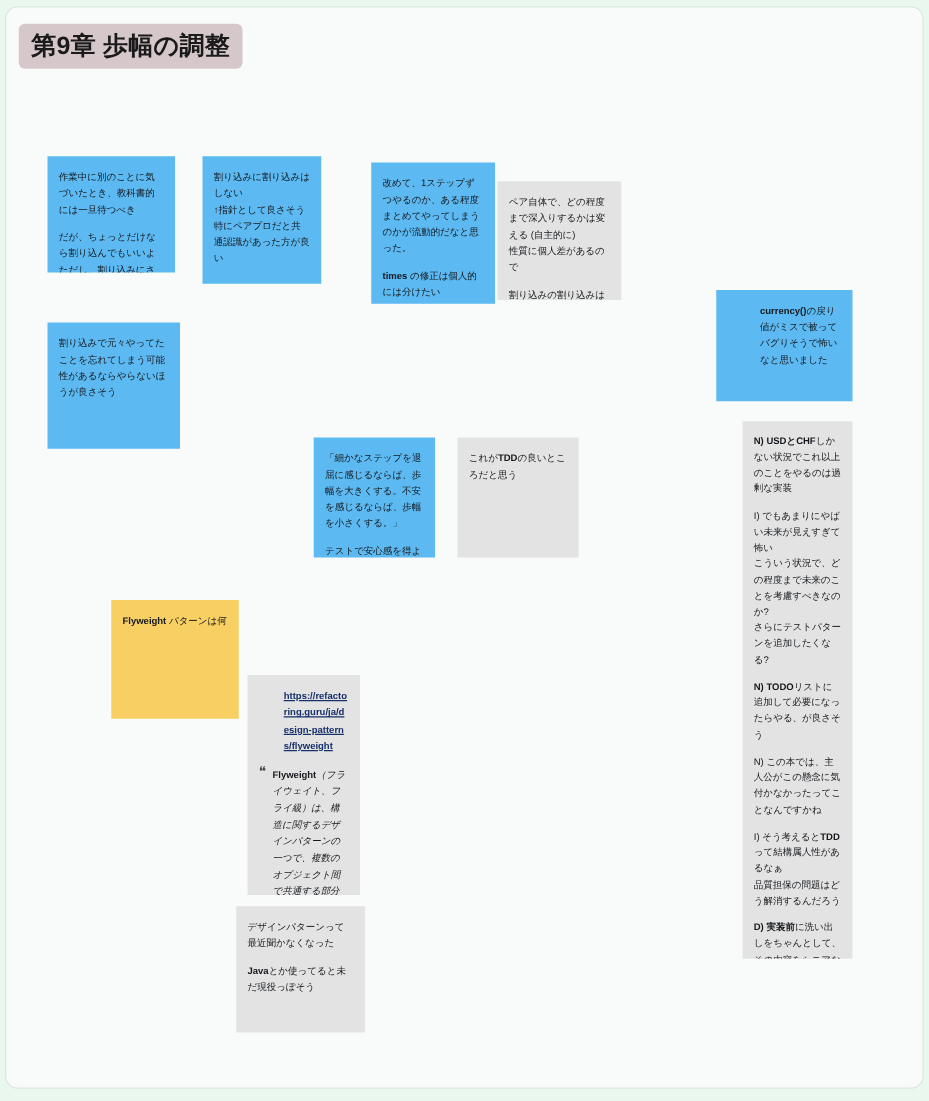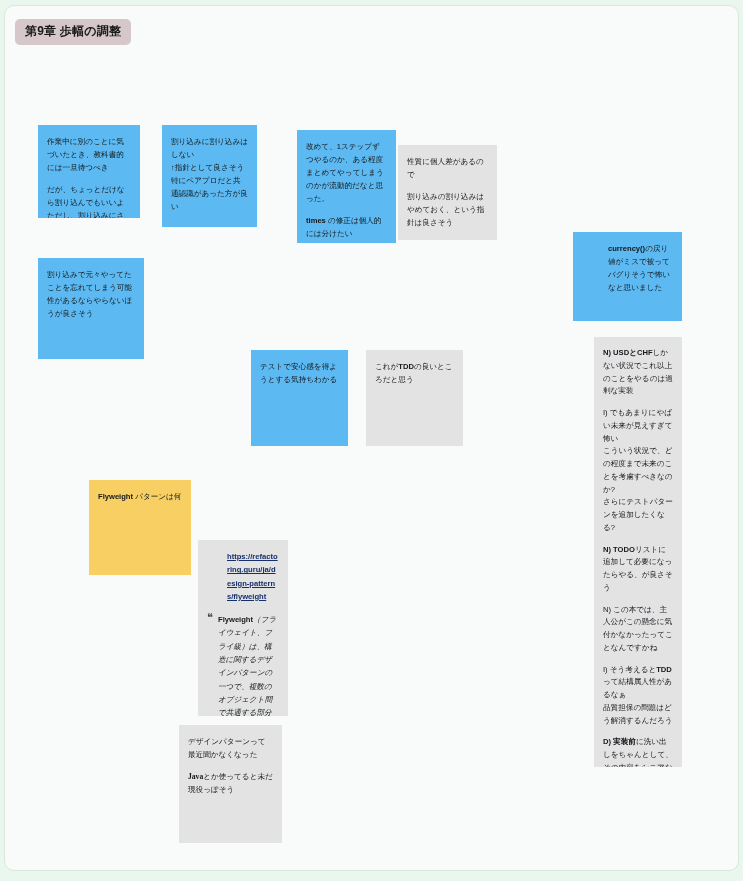--- a/index.html
+++ b/index.html
@@ -23,21 +23,21 @@
     border: 1px solid #d9e7dd;
     border-radius: 10px;
     box-sizing: border-box;
   }
   .frame-title {
     position: absolute;
     left: 10px;
     top: 13px;
     background: #d6c8ca;
     color: #1a1a1a;
-    font-size: 12px;
+    font-size: 20px;
     font-weight: bold;
     padding: 4px 10px 5px 10px;
     border-radius: 5px;
     letter-spacing: 0.2px;
     white-space: nowrap;
   }
   .note {
     position: absolute;
     box-sizing: border-box;
     padding: 10px 9px;
@@ -115,33 +115,35 @@
     <p style="margin:0">特にペアプロだと共通認識があった方が良い</p>
   </div>
 
   <div class="note blue" style="left:292px; top:124px; width:99px; height:113px;">
     <p>改めて、1ステップずつやるのか、ある程度まとめてやってしまうのかが流動的だなと思った。</p>
     <p><b>times</b><span> の修正は個人的には分けたい</span></p>
 
   </div>
 
   <div class="note gray" style="left:393px; top:139px; width:99px; height:95px;">
+    <p style="margin:0">ペア自体で、どの程度まで深入りするかは変える (自主的に)</p>
     <p>性質に個人差があるので</p>
     <p>割り込みの割り込みはやめておく、という指針は良さそう</p>
   </div>
 
   <div class="note blue" style="left:33px; top:252px; width:106px; height:101px;">
     <p>割り込みで元々やってたことを忘れてしまう可能性があるならやらないほうが良さそう</p>
   </div>
 
   <div class="note blue" style="left:568px; top:226px; width:109px; height:89px;padding-left:35px;">
     <p><b>currency()</b><span>の戻り値がミスで被ってバグりそうで怖いなと思いました</span></p>
   </div>
 
   <div class="note blue" style="left:246px; top:344px; width:97px; height:96px;">
+    <p>「細かなステップを退屈に感じるならば、歩幅を大きくする。不安を感じるならば、歩幅を小さくする。」</p>
     <p>テストで安心感を得ようとする気持ちわかる</p>
   </div>
 
   <div class="note gray" style="left:361px; top:344px; width:97px; height:96px;">
     <p><span>これが</span><b>TDD</b><span>の良いところだと思う</span></p>
   </div>
 
   <div class="note gray" style="left:589px; top:331px; width:88px; height:430px; line-height:1.68;">
     <p><b>N) USDとCHF</b><span>しかない状況でこれ以上のことをやるのは過剰な実装</span></p>
     <p style="margin:0">I) でもあまりにやばい未来が見えすぎて怖い</p>
@@ -160,18 +162,18 @@
   </div>
 
   <div class="link-card" style="left:193px; top:534px; width:90px; height:176px;">
     <a class="url" href="#">https://refactoring.guru/ja/design-patterns/flyweight</a>
     <div class="quote-wrap">
       <span class="quote-mark">❝</span>
       <span class="quote-body"><b class="nm">Flyweight</b><span>（フライウェイト、フライ級）は、構造に関するデザインパターンの一つで、複数のオブジェクト間で共通する部分を各自で持つ代わりに共有することによって、利用可能な</span></span>
     </div>
   </div>
 
-  <div class="note gray" style="left:174px; top:719px; width:103px; height:118px;font-family:Liberation Serif, serif;">
+  <div class="note gray" style="left:184px; top:719px; width:103px; height:101px;">
     <p>デザインパターンって最近聞かなくなった</p>
     <p><b>Java</b><span>とか使ってると未だ現役っぽそう</span></p>
   </div>
 
 </div>
 
 </body></html>

